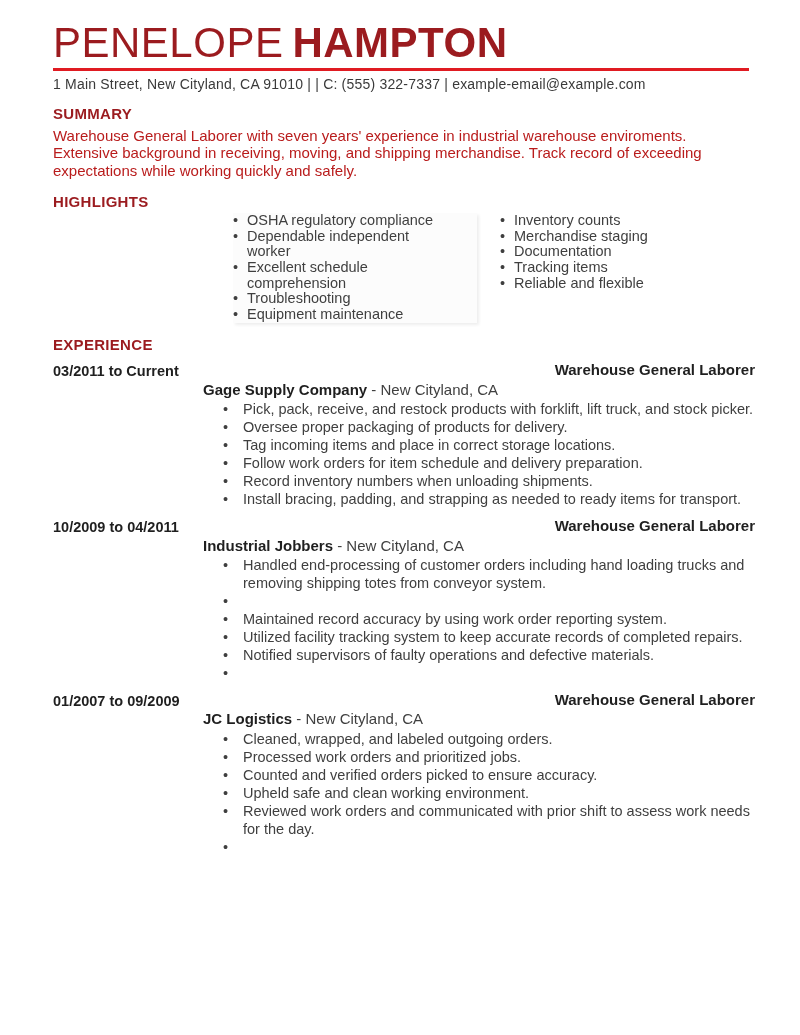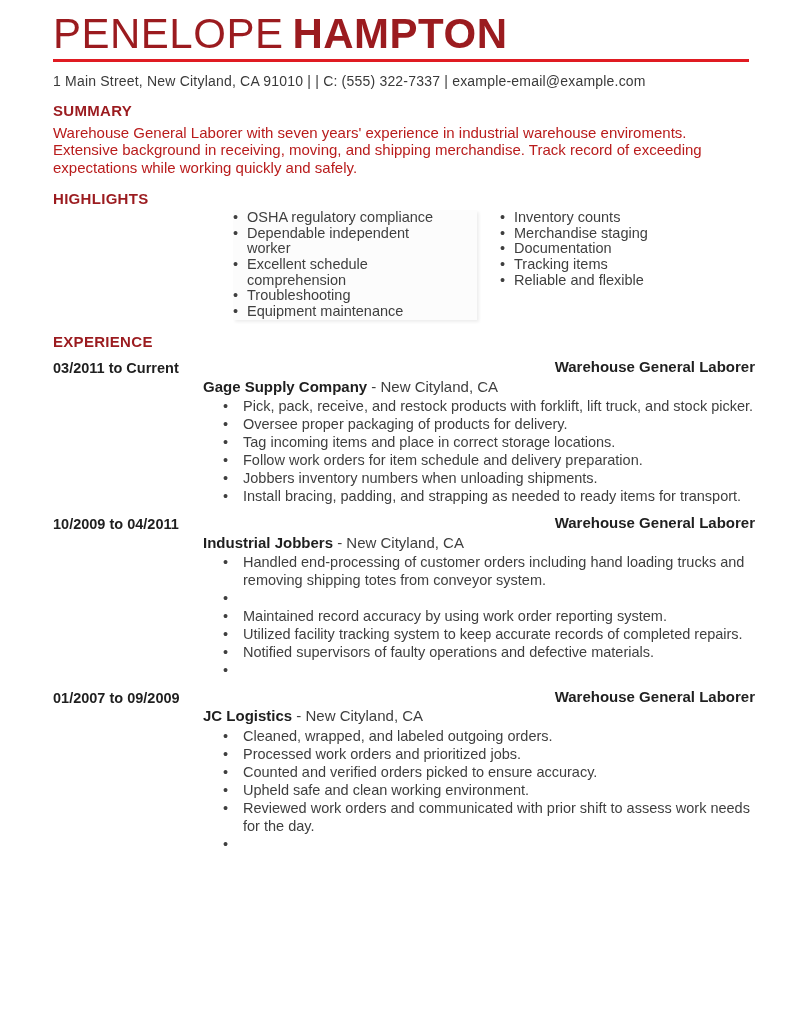--- a/index.html
+++ b/index.html
@@ -2,27 +2,27 @@
 <html><head>
 <meta charset="utf-8">
 <style>
   * { margin:0; padding:0; box-sizing:border-box; }
   html,body { background:#ffffff; }
   body {
     width:800px; height:1035px; overflow:hidden;
     font-family:"Liberation Sans", sans-serif;
     color:#3f3f3f;
   }
-  .page { width:800px; height:1035px; background:#ffffff; padding:12px 45px 0 53px; }
+  .page { width:800px; height:1035px; background:#ffffff; padding:21px 45px 0 53px; }
 
   
   .name { font-size:42px; line-height:1.05; font-weight:400; color:#9b1b1f; white-space:nowrap; letter-spacing:.5px; }
   .name .last { font-weight:700; margin-left:9px; }
   .rule { height:3px; width:696px; background:#e01b22; margin-top:3px; }
-  .contact { font-size:14px; color:#3a3a3a; margin-top:11px; letter-spacing:.2px; }
+  .contact { font-size:14px; color:#3a3a3a; margin-top:5px; letter-spacing:.2px; }
 
   
   .sec { margin-top:14px; }
   h2 { font-size:15px; font-weight:700; color:#9b1b1f; letter-spacing:.3px; line-height:1.1; }
   .summary-text { font-size:15px; line-height:1.18; margin-top:4px; max-width:708px; color:#b91c1c; }
 
   
   ul { list-style:none; }
   .b { display:flex; }
   .blt { flex:none; }
@@ -148,21 +148,21 @@
                   <span class="btx">Tag incoming items and place in correct storage locations.</span>
                 </li>
 
                 <li class="b">
                   <span class="blt">•</span>
                   <span class="btx">Follow work orders for item schedule and delivery preparation.</span>
                 </li>
 
                 <li class="b">
                   <span class="blt">•</span>
-                  <span class="btx">Jobbers inventory numbers when unloading shipments.</span>
+                  <span class="btx">Record inventory numbers when unloading shipments.</span>
                 </li>
 
                 <li class="b">
                   <span class="blt">•</span>
                   <span class="btx">Install bracing, padding, and strapping as needed to ready items for transport.</span>
                 </li>
               </ul>
           </div>
         </div>
 

